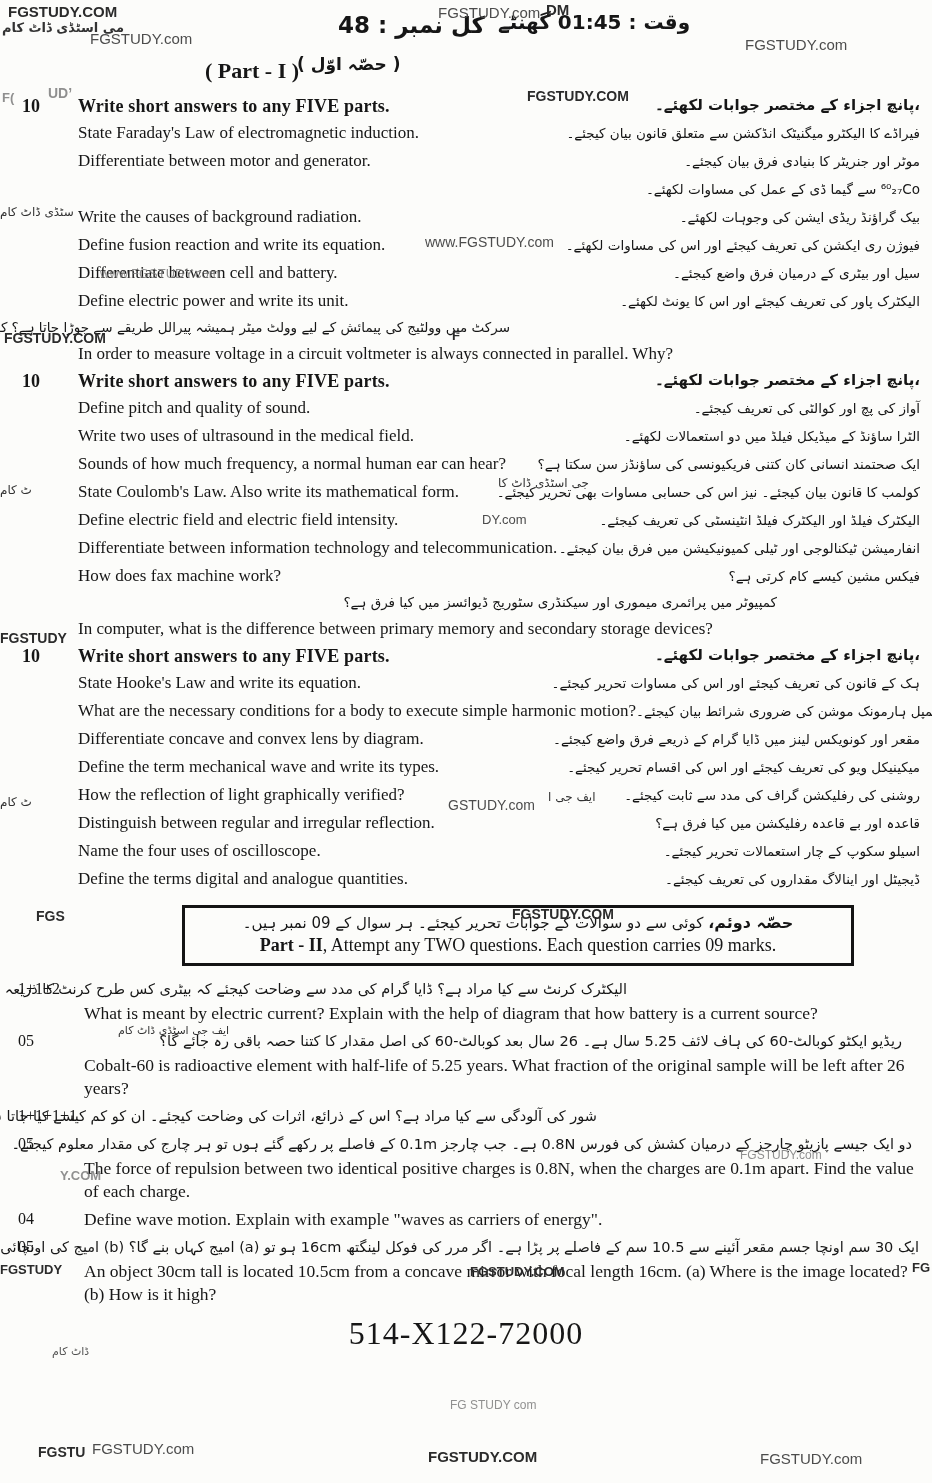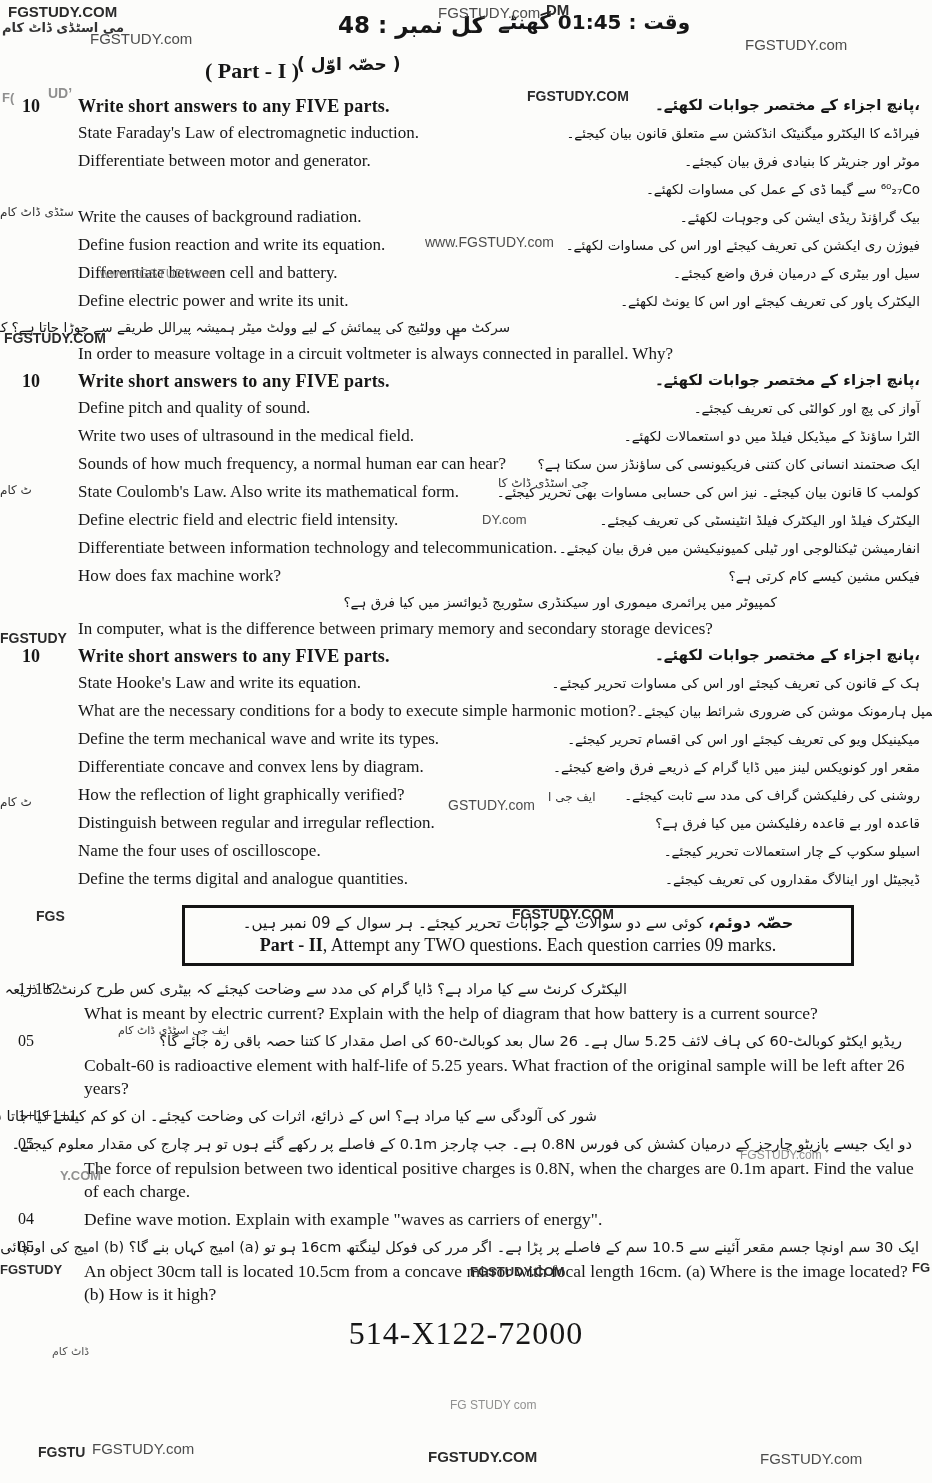--- a/index.html
+++ b/index.html
@@ -152,26 +152,26 @@
         </div>
         <div class="qrow">
           <span class="en">State Hooke's Law and write its equation.</span>
           <span class="ur">ہک کے قانون کی تعریف کیجئے اور اس کی مساوات تحریر کیجئے۔</span>
         </div>
         <div class="qrow">
           <span class="en">What are the necessary conditions for a body to execute simple harmonic motion?</span>
           <span class="ur">سمپل ہارمونک موشن کی ضروری شرائط بیان کیجئے۔</span>
         </div>
         <div class="qrow">
+          <span class="en">Differentiate concave and convex lens by diagram.</span>
+          <span class="ur">مقعر اور کونویکس لینز میں ڈایا گرام کے ذریعے فرق واضع کیجئے۔</span>
+        </div>
+        <div class="qrow">
           <span class="en">Define the term mechanical wave and write its types.</span>
           <span class="ur">میکینیکل ویو کی تعریف کیجئے اور اس کی اقسام تحریر کیجئے۔</span>
-        </div>
-        <div class="qrow">
-          <span class="en">Differentiate concave and convex lens by diagram.</span>
-          <span class="ur">مقعر اور کونویکس لینز میں ڈایا گرام کے ذریعے فرق واضع کیجئے۔</span>
         </div>
         <div class="qrow">
           <span class="en">How the reflection of light graphically verified?</span>
           <span class="ur">روشنی کی رفلیکشن گراف کی مدد سے ثابت کیجئے۔</span>
         </div>
         <div class="qrow">
           <span class="en">Distinguish between regular and irregular reflection.</span>
           <span class="ur">قاعدہ اور بے قاعدہ رفلیکشن میں کیا فرق ہے؟</span>
         </div>
         <div class="qrow">

